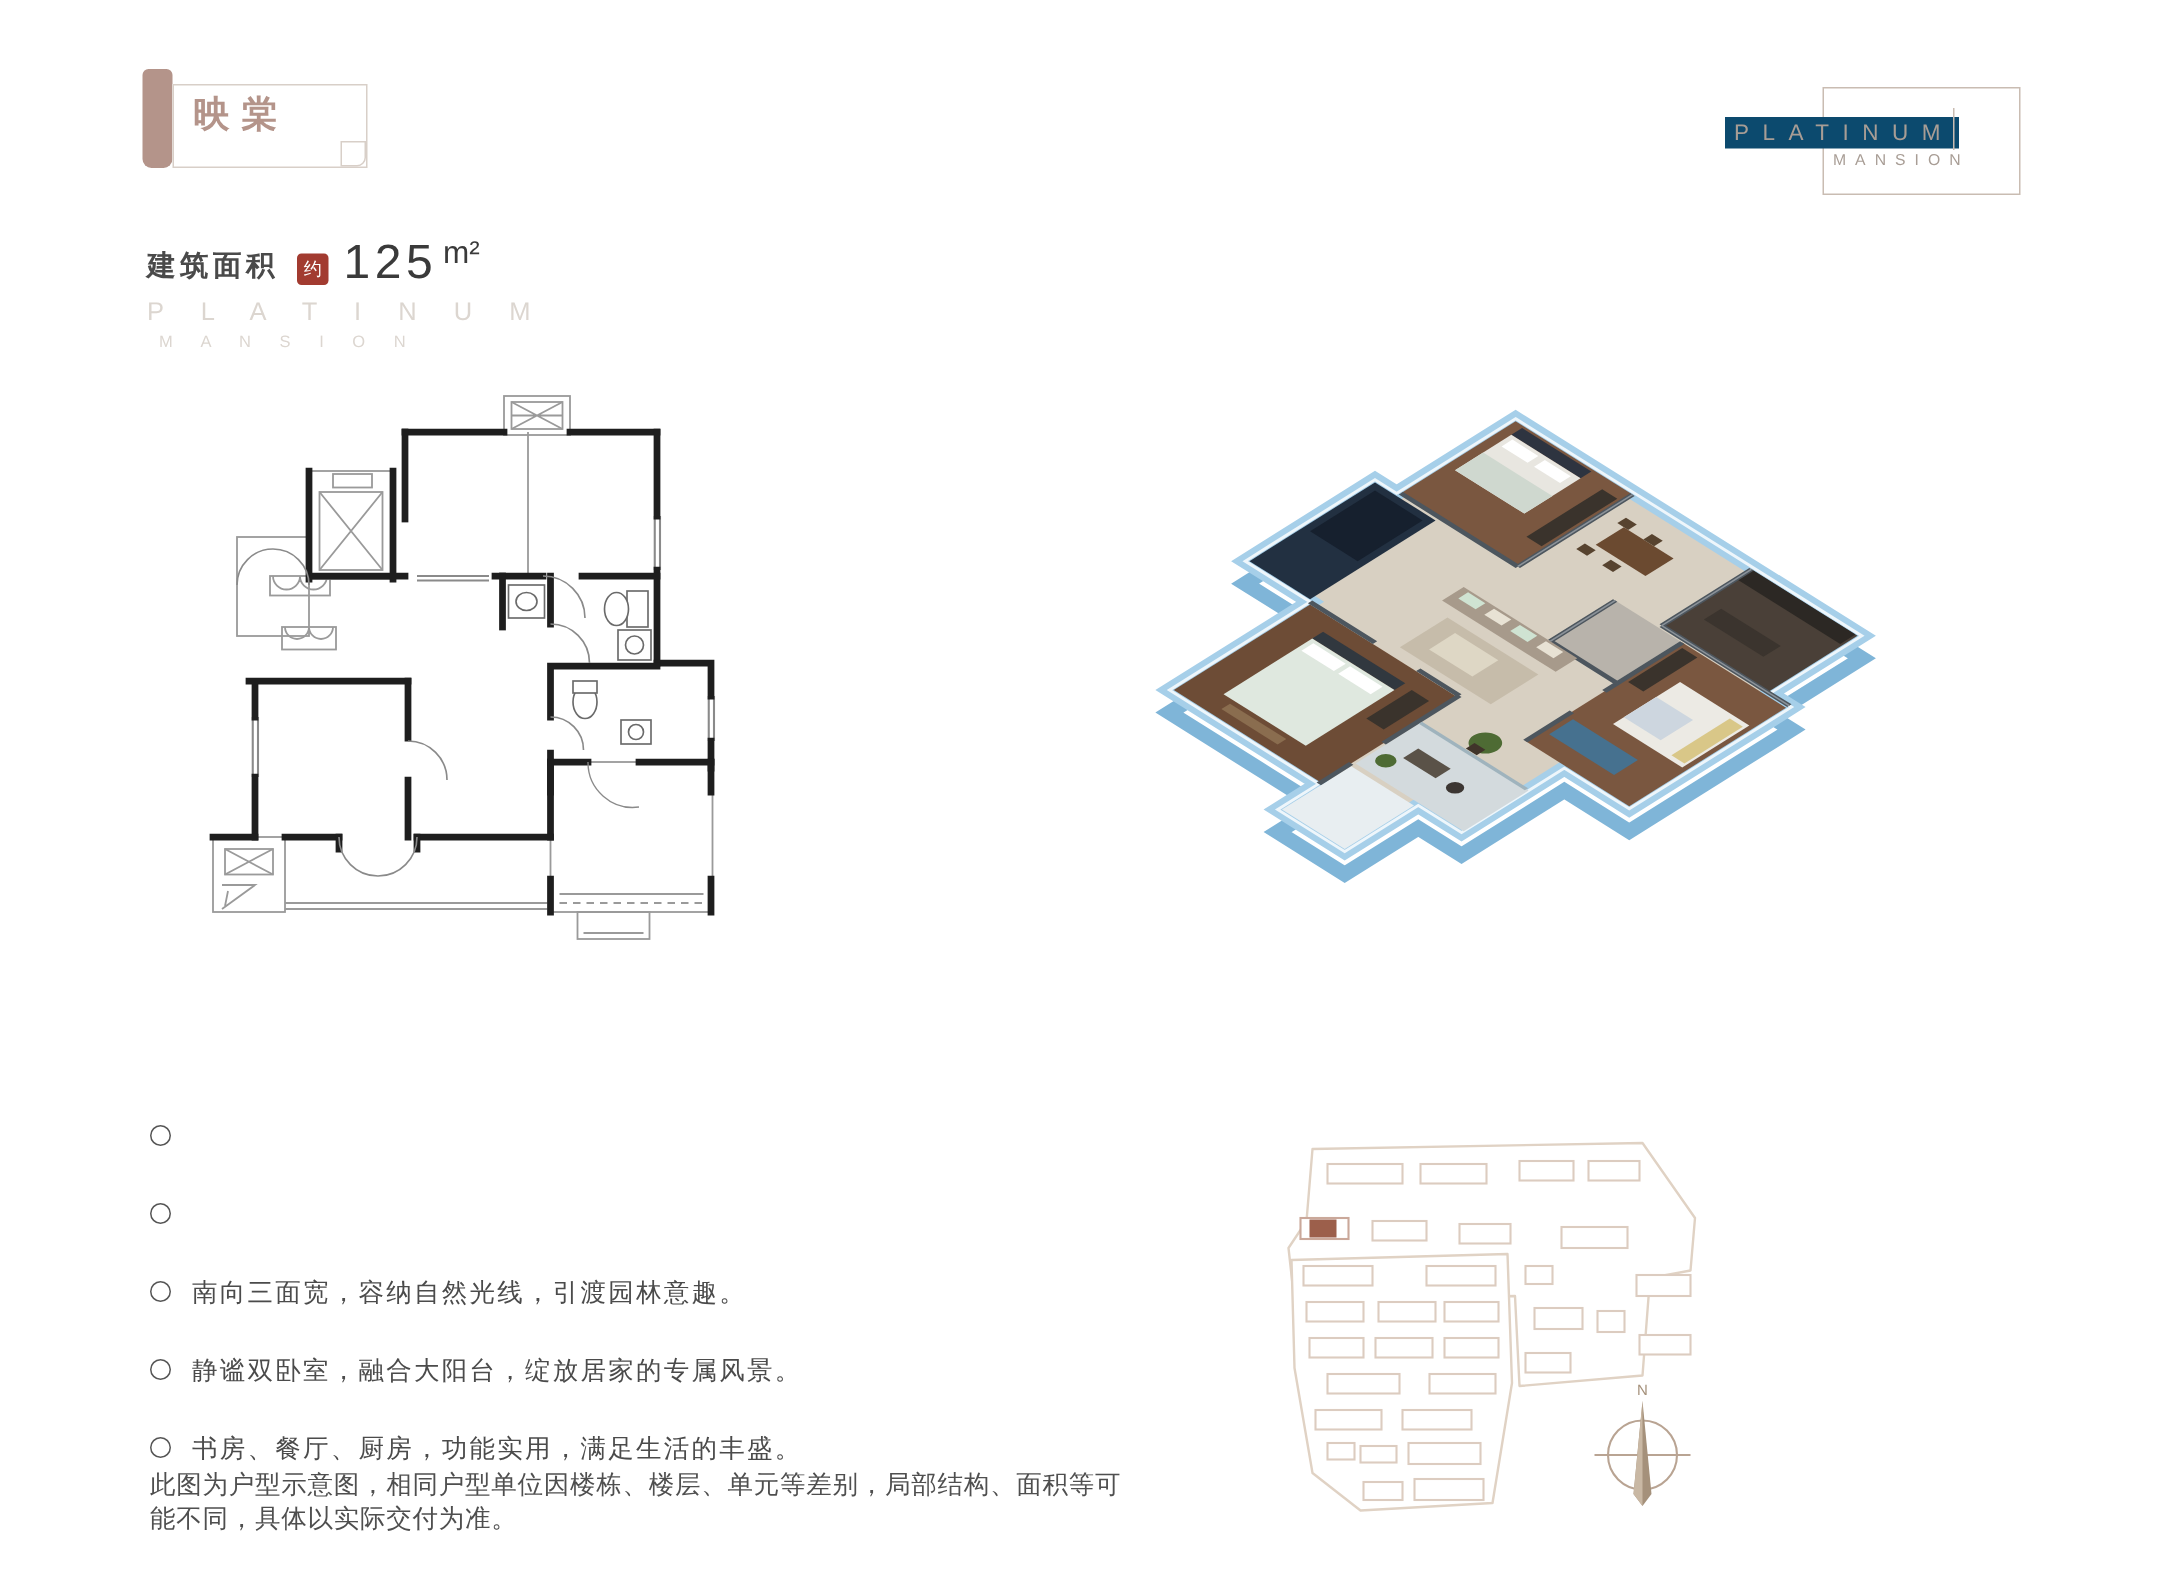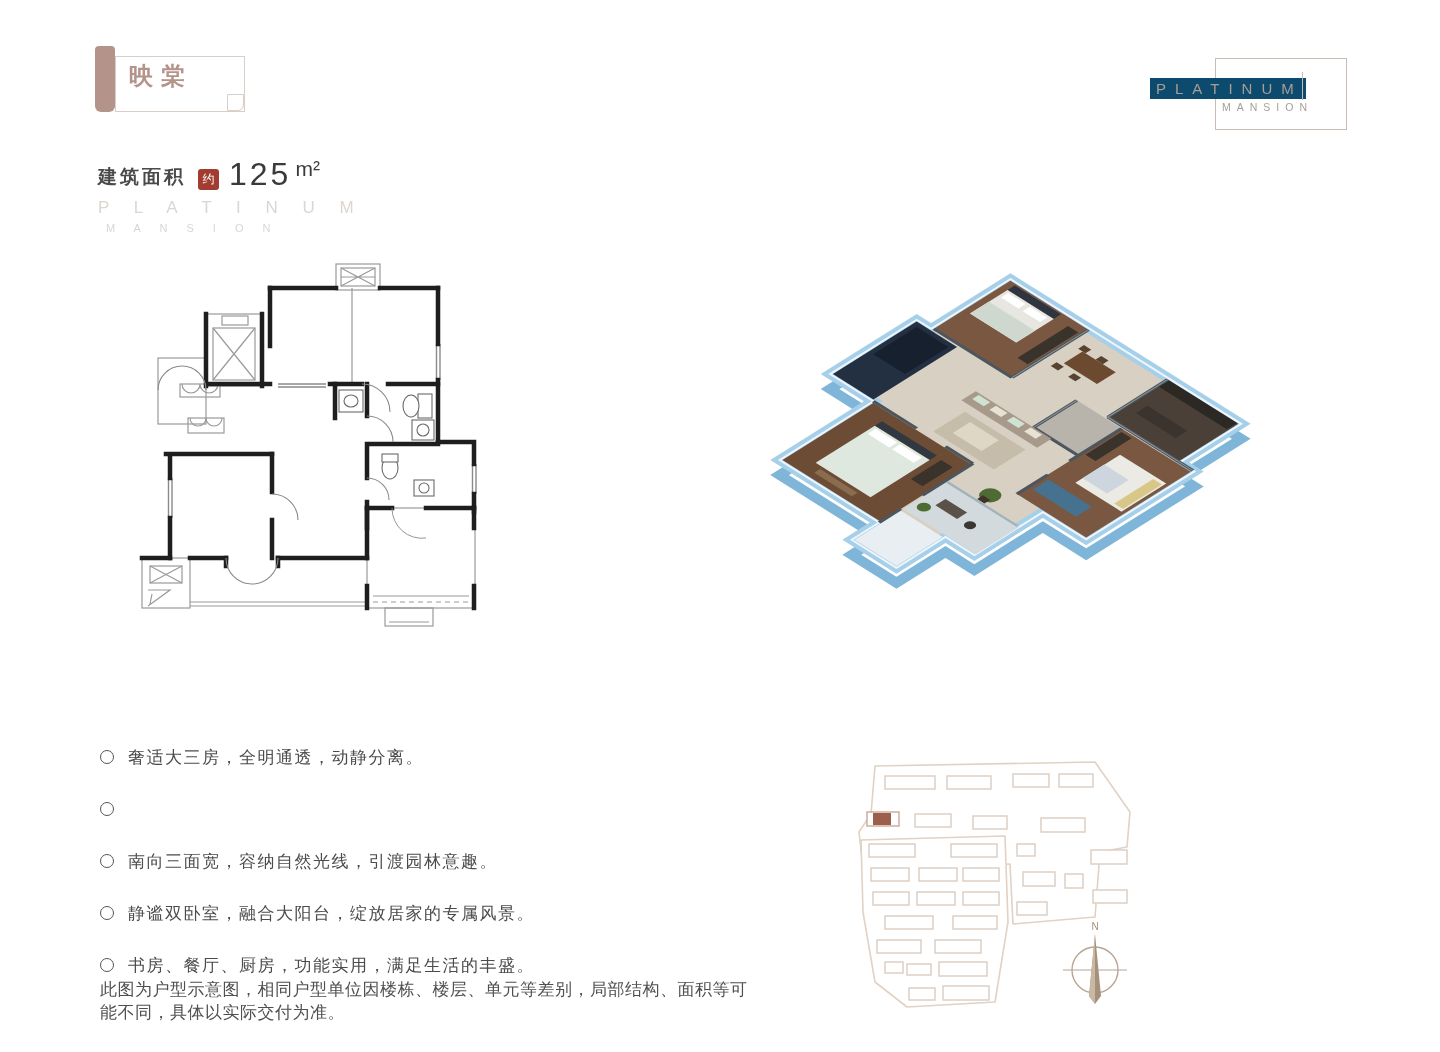--- a/index.html
+++ b/index.html
@@ -233,21 +233,20 @@
 
     <rect x="218" y="288" width="30" height="14" fill="#5a5248"></rect>
     <circle cx="264" cy="300" r="6" fill="#3c3632"></circle>
     <circle cx="212" cy="312" r="7" fill="#4e6b34"></circle>
   </g>
 </svg>
 
 <div class="abs features">
   <div class="feat">
     <span class="feat-dot"></span>
-    <span class="feat-text">奢适大三房，全明通透，动静分离。</span>
   </div>
   <div class="feat">
     <span class="feat-dot"></span>
   </div>
   <div class="feat">
     <span class="feat-dot"></span>
     <span class="feat-text">南向三面宽，容纳自然光线，引渡园林意趣。</span>
   </div>
   <div class="feat">
     <span class="feat-dot"></span>

